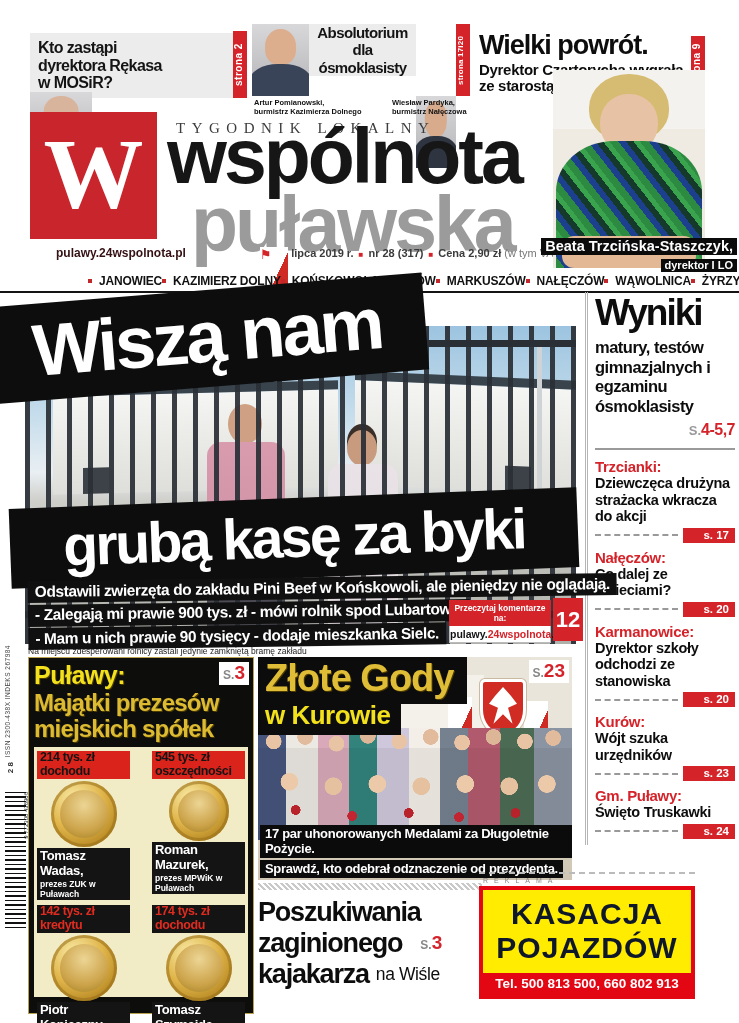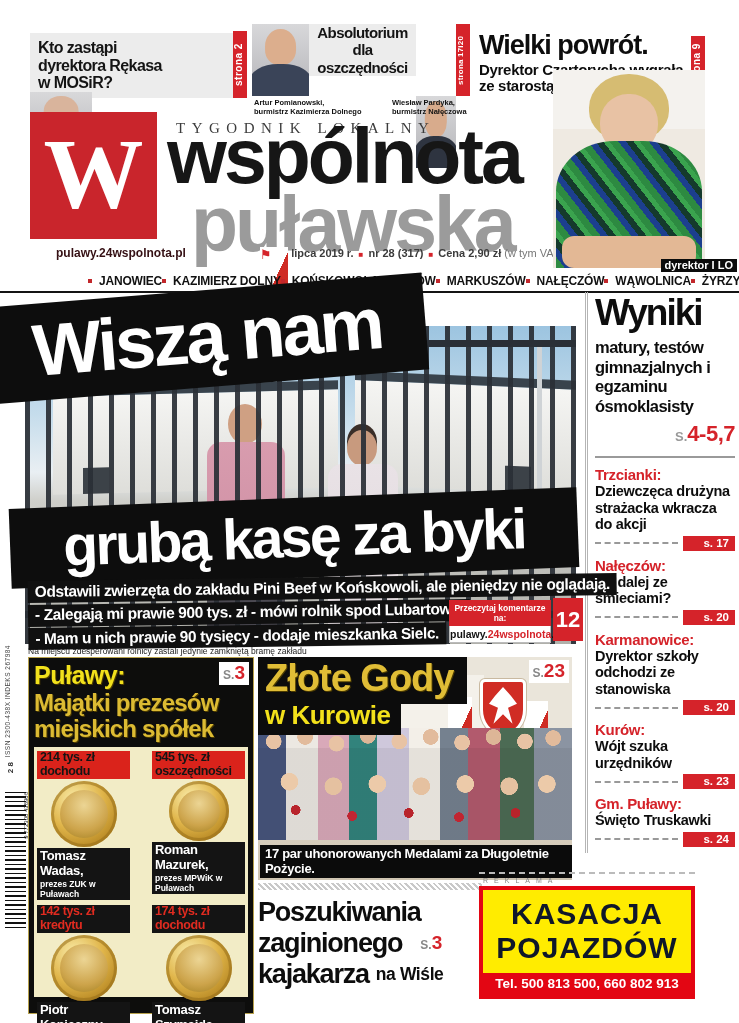--- a/index.html
+++ b/index.html
@@ -81,21 +81,21 @@
   .cbox .bot .r{color:#d5232a;}
   .pagebig{left:553px;top:598px;width:30px;height:43px;background:#d5232a;color:#fff;font-weight:bold;
            font-size:22px;text-align:center;line-height:43px;z-index:8;}
 
   
   .rcol{left:585px;top:292px;width:150px;border-left:3px double #b5b5b5;padding-left:7px;box-sizing:border-box;}
   .rcol h1{margin:0 0 4px 0;font-size:37px;letter-spacing:-2px;color:#0d0d0d;}
   .rcol .lines{font-weight:bold;font-size:16.5px;line-height:19.5px;letter-spacing:-0.5px;color:#0d0d0d;}
   .pageref{text-align:right;margin-top:5px;}
   .pageref .s{color:#999;font-weight:bold;font-size:13px;}
-  .pageref .n{color:#d5232a;font-weight:bold;font-size:22px;letter-spacing:-0.5px;}
+  .pageref .n{color:#d5232a;font-weight:bold;font-size:16px;letter-spacing:-0.5px;}
   .rcol hr{border:none;border-top:2px solid #9a9a9a;margin:9px 0 8px 0;}
   .ritem .place{color:#d5232a;font-weight:bold;font-size:15px;letter-spacing:-0.3px;}
   .ritem .txt{font-weight:bold;font-size:14.5px;line-height:16.5px;letter-spacing:-0.3px;color:#0d0d0d;}
   .pagerow{display:flex;align-items:center;margin:3px 0 6px 0;}
   .pagerow::before{content:"";flex:1;border-top:2px dashed #999;margin-right:5px;}
   .pagerow b{background:#d5232a;color:#fff;font-size:11.5px;padding:1px 6px 2px 20px;}
 
   
   .pbox{left:28px;top:657px;width:226px;height:357px;background:#0d0d0c;border:1px solid #b7a14c;
         box-sizing:border-box;padding:3px 5px;}
@@ -161,21 +161,21 @@
               letter-spacing:-0.5px;padding:0 10px 4px 7px;margin-top:-4px;}
   .zcap{position:absolute;left:2px;bottom:2px;}
   .zcap div{display:table;background:#0b0b0b;color:#fff;font-weight:bold;font-size:13px;
             letter-spacing:-0.3px;padding:1px 5px 2px 5px;margin-top:2px;}
 
   
   .kayak{left:258px;top:883px;width:224px;}
   .hatch{height:7px;background:repeating-linear-gradient(45deg,#c9c9c9 0 2px,#fff 2px 4px);margin-bottom:7px;}
   .kayak .big{font-weight:bold;font-size:27px;line-height:31px;letter-spacing:-1.2px;color:#0d0d0d;}
   .krow{display:flex;align-items:center;}
-  .kayak .small{font-weight:bold;font-size:17.5px;letter-spacing:-0.4px;margin-left:7px;color:#0d0d0d;}
+  .kayak .small{font-weight:normal;font-size:17.5px;letter-spacing:-0.4px;margin-left:7px;color:#0d0d0d;}
 
   
   .ad{left:479px;top:872px;width:216px;}
   .ad .dash{border-top:2px dashed #bbb;margin-bottom:3px;}
   .ad .lbl{font-size:7px;letter-spacing:6px;color:#888;margin:0 0 2px 4px;}
   .adbox{border:4px solid #e30613;}
   .adyellow{background:#ffec00;text-align:center;padding:7px 0 8px 0;}
   .adyellow div{font-weight:bold;font-size:30px;line-height:34px;letter-spacing:1px;color:#0f172a;}
   .adred{background:#e30613;color:#fff;font-weight:bold;font-size:13.5px;text-align:center;padding:3px 0 4px 0;}
 
@@ -198,21 +198,21 @@
       <span>w MOSiR?</span>
     </div>
     <div class="abs portrait" style="--skin:#d9b49c;--suit:#8a7f72;right:0;top:0;width:62px;height:65px;"></div>
   </div>
   <div class="abs vtab" style="left:233px;top:31px;width:14px;height:67px;">strona 2</div>
 
   <div class="abs portrait" style="--skin:#dcae8d;--suit:#3a4458;left:252px;top:24px;width:57px;height:72px;"></div>
   <div class="abs teaser-box" style="left:309px;top:24px;width:107px;height:52px;display:flex;align-items:center;justify-content:center;">
     <div class="teaser-title" style="font-size:15px;text-align:center;">
       <span>Absolutorium</span><br>
-      <span>dla oszczędności</span>
+      <span>dla ósmoklasisty</span>
     </div>
   </div>
   <div class="abs portrait" style="--skin:#d8ab8c;--suit:#2e3440;left:416px;top:24px;width:40px;height:72px;"></div>
   <div class="abs vtab small" style="left:456px;top:24px;width:14px;height:72px;">strona 17i20</div>
   <div class="abs minicap" style="left:248px;top:99px;width:130px;margin-left:6px;">
     <span>Artur Pomianowski,</span><br>
     <span>burmistrz Kazimierza Dolnego</span>
   </div>
   <div class="abs minicap" style="left:392px;top:99px;width:110px;">
     <span>Wiesław Pardyka,</span><br>
@@ -235,21 +235,21 @@
     <span class="flag">⚑</span><span>9 - 15 lipca 2019 r.</span><span class="sep">■</span><span>nr 28 (317)</span><span class="sep">■</span><span>Cena 2,90 zł</span> <span class="vat">(w tym VAT 5%)</span>
   </div>
 
   <div class="abs t3photo" style="left:553px;top:70px;width:152px;height:198px;">
     <div class="t3hair"></div>
     <div class="t3face"></div>
     <div class="t3top"></div>
     <div class="t3arm"></div>
   </div>
   <div class="abs" style="right:2px;top:237px;text-align:right;z-index:6;">
-    <br>
+    <span class="blackchip" style="font-size:14.5px;">Beata Trzcińska-Staszczyk,</span><br>
     <span class="blackchip" style="font-size:11px;">dyrektor I LO</span>
   </div>
 
   <div class="abs nav">
     <span>JANOWIEC</span>
     <span>KAZIMIERZ DOLNY</span>
     <span>KOŃSKOWOLA</span>
     <span>KURÓW</span>
     <span>MARKUSZÓW</span>
     <span>NAŁĘCZÓW</span>
@@ -390,20 +390,21 @@
     </div>
     <div class="ztitle">
       <span class="l1">Złote Gody</span>
       <span class="l2">w Kurowie</span>
     </div>
     <div class="schip" style="right:3px;top:3px;">
       <span class="s">S.</span><span class="n">23</span>
     </div>
     <div class="zcap">
       <div>17 par uhonorowanych Medalami za Długoletnie Pożycie.</div>
+      <div>Sprawdź, kto odebrał odznaczenie od prezydenta.</div>
     </div>
   </div>
 
   <div class="abs kayak">
     <div class="hatch"></div>
     <div class="big">Poszukiwania</div>
     <div class="krow">
       <span class="big">zaginionego</span>
       <span class="schip" style="position:static;margin-left:14px;"><span class="s">S.</span><span class="n">3</span></span>
     </div>

